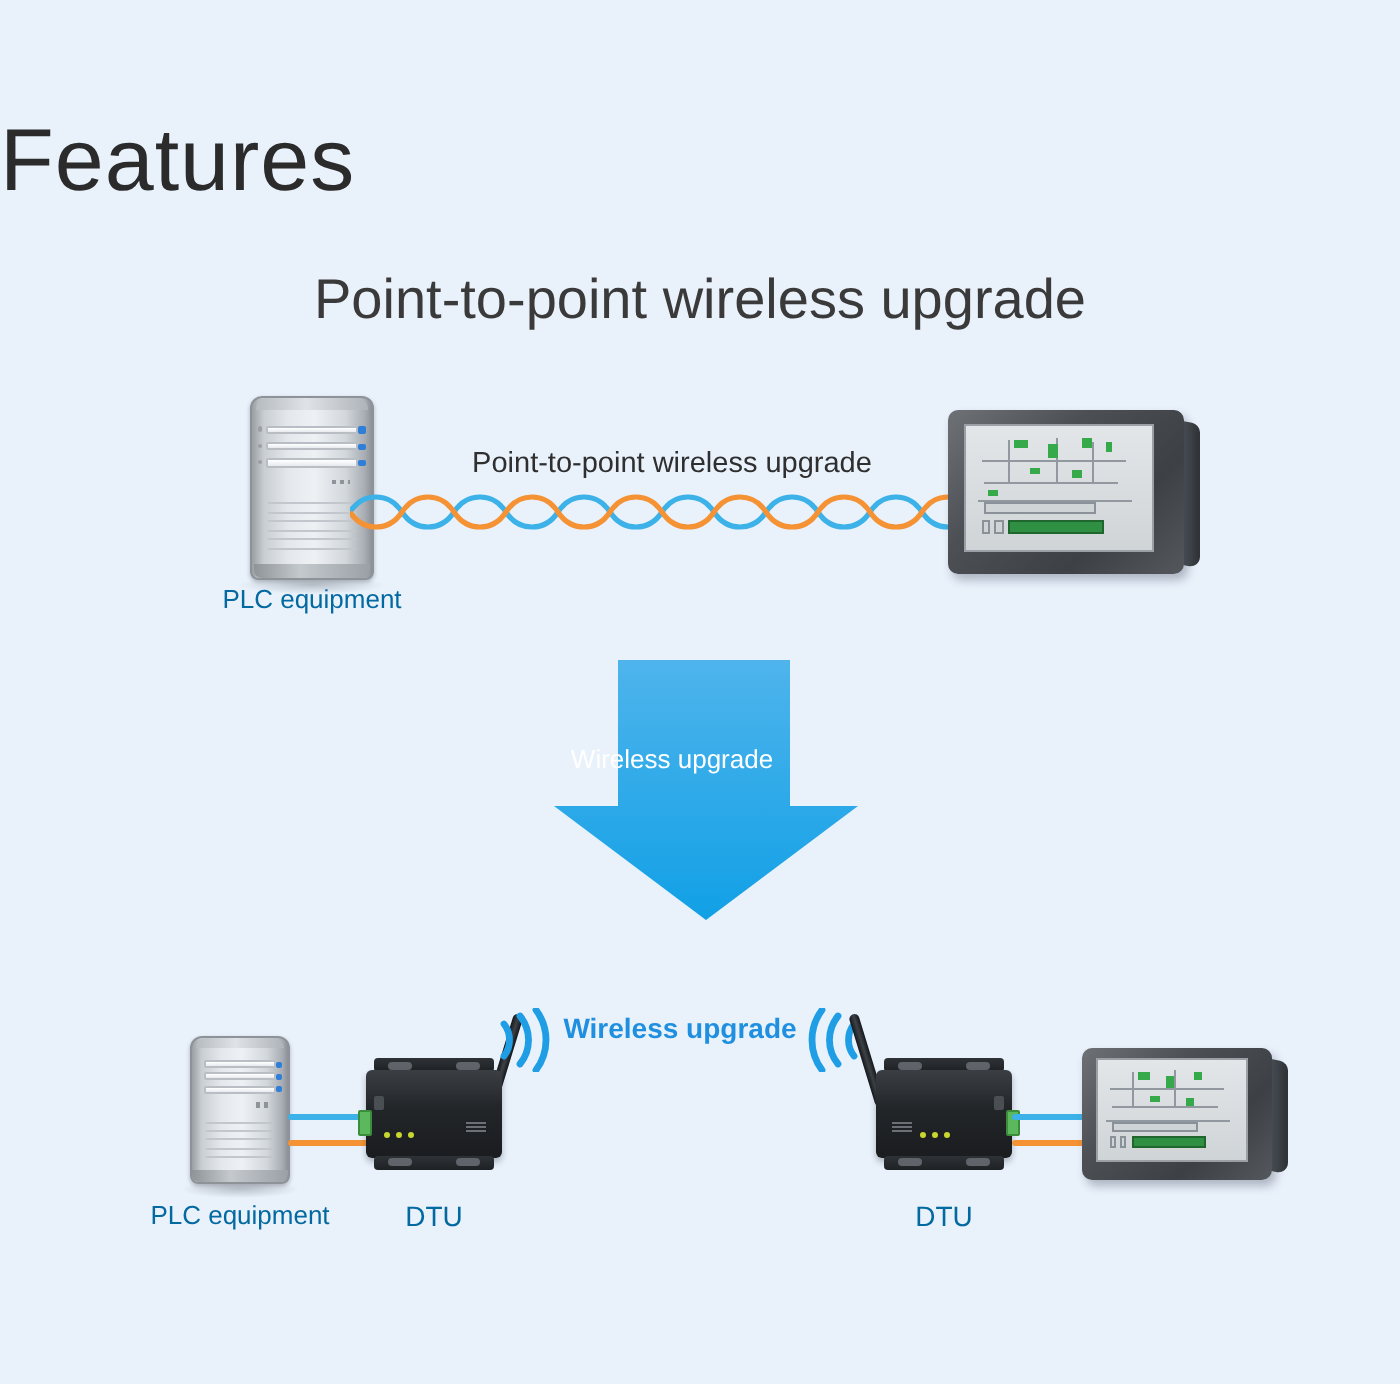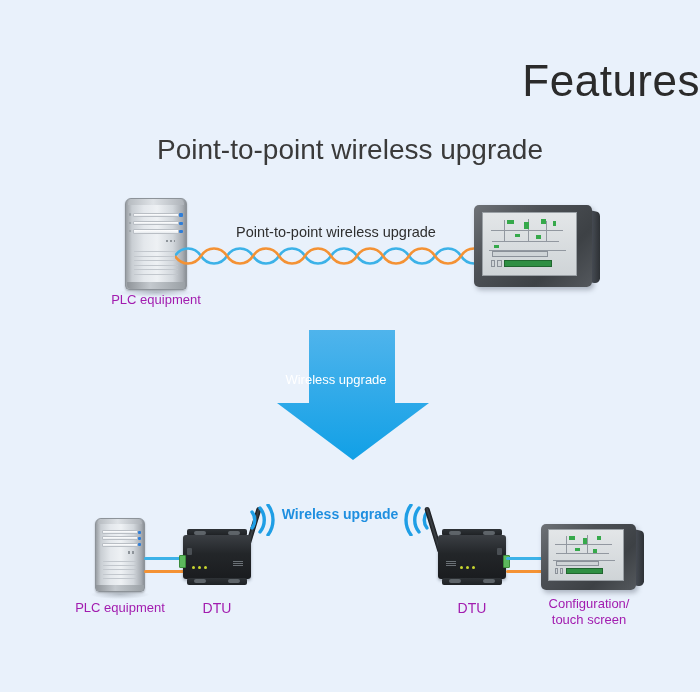--- a/index.html
+++ b/index.html
@@ -19,42 +19,42 @@
     width: 700px;
     height: 692px;
   }
 
   
   .title {
     position: absolute;
     top: 56px;
     left: 0;
     width: 700px;
-    text-align: right;
+    text-align: left;
     font-size: 44px;
     font-weight: 400;
     color: #2b2b2b;
     letter-spacing: 0.5px;
   }
   .subtitle {
     position: absolute;
     top: 134px;
     left: 0;
     width: 700px;
     text-align: center;
     font-size: 28px;
     font-weight: 400;
     color: #3a3a3a;
   }
 
   
   .caption {
     position: absolute;
     font-size: 13px;
-    color: #a21caf;
+    color: #0369a1;
     text-align: center;
     line-height: 16px;
     white-space: pre-line;
   }
 
   
   .link-label {
     position: absolute;
     left: 205px;
     top: 224px;
@@ -515,16 +515,14 @@
       <div class="gblock" style="left:47%; top:15%; width:5%; height:12%;"></div>
       <div class="gblock" style="left:66%; top:11%; width:5%; height:9%;"></div>
       <div class="gblock" style="left:36%; top:35%; width:6%; height:7%;"></div>
       <div class="gblock" style="left:60%; top:38%; width:6%; height:7%;"></div>
       <div class="gchip" style="left:10%; top:62%; width:58%; height:10%;"></div>
       <div class="gterm" style="left:24%; top:76%; width:50%; height:13%;"></div>
       <div class="gchip" style="left:8%; top:76%; width:5%; height:13%;"></div>
       <div class="gchip" style="left:15%; top:76%; width:5%; height:13%;"></div>
     </div>
   </div>
-  <div class="caption" style="left:528px; top:596px; width:122px;">Configuration/
-touch screen</div>
 
 </div>
 
 </body></html>

